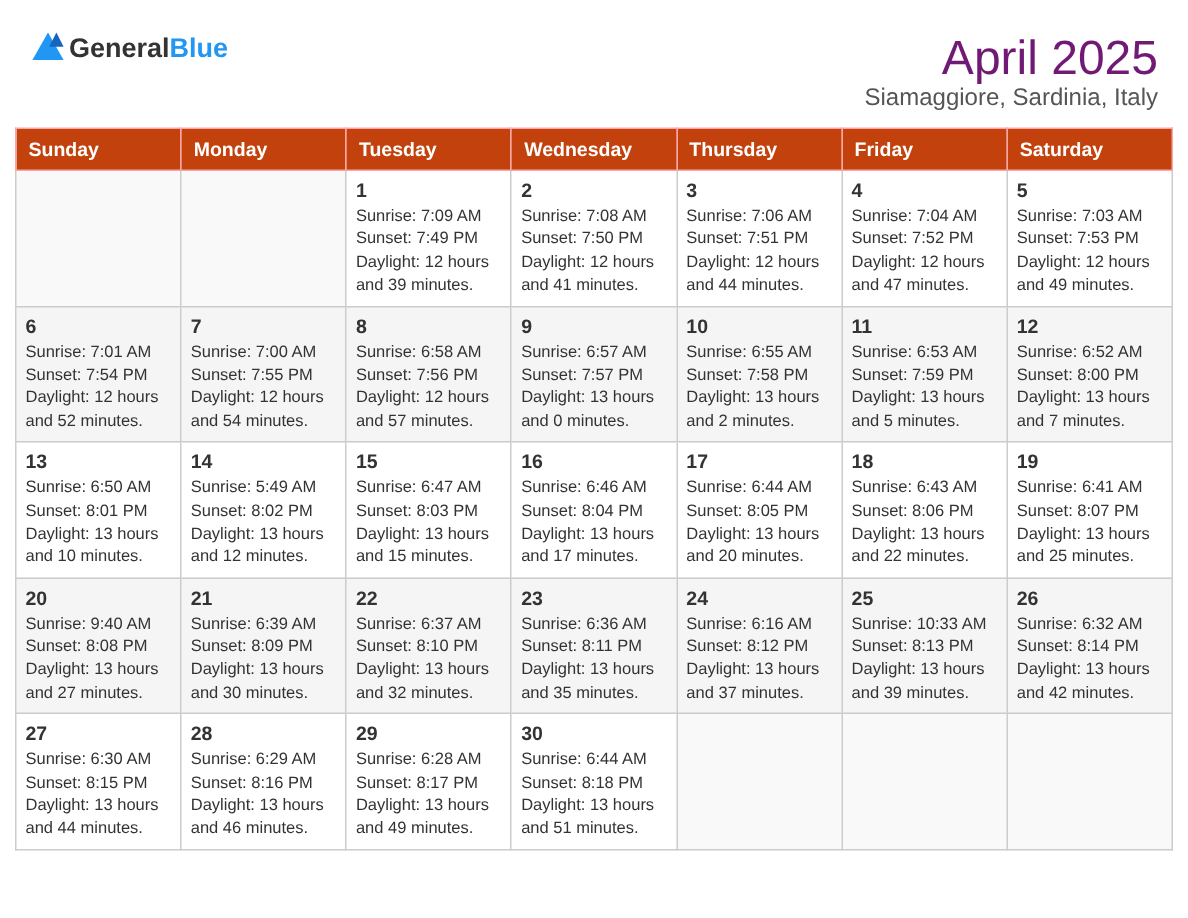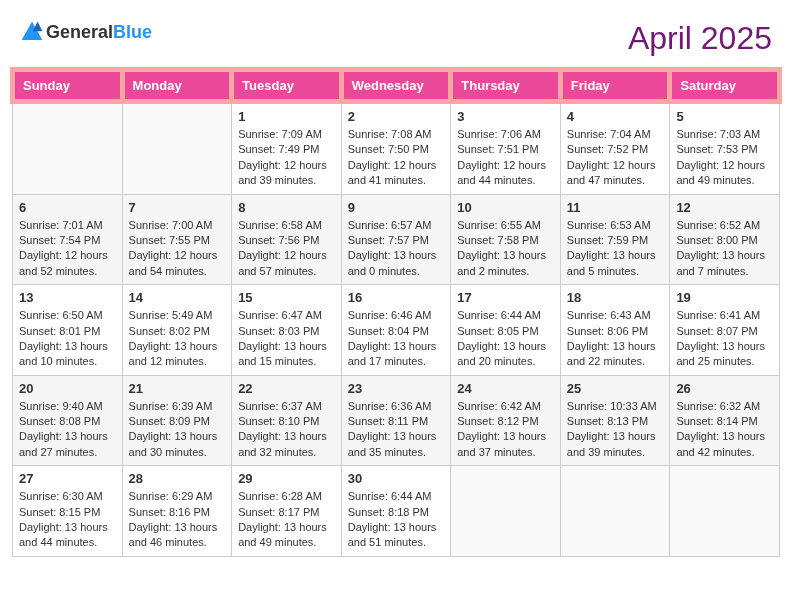--- a/index.html
+++ b/index.html
@@ -36,27 +36,27 @@
     .location {
       font-size: 16px;
       color: #555;
     }
     .calendar {
       width: 100%;
       border-collapse: collapse;
       margin-top: 5px;
     }
     .calendar th {
-      background-color: #ec4899;
+      background-color: #c2410c;
       color: #fff;
       text-align: left;
       padding: 6px 8px;
       font-size: 13px;
       font-weight: bold;
-      border: 5px solid #fca5a5;
+      border: 1px solid #fca5a5;
     }
     .calendar td {
       border: 1px solid #ccc;
       vertical-align: top;
       padding: 5px 6px;
       width: 14.28%;
       min-height: 80px;
       font-size: 11px;
       color: #333;
       background: #fff;
@@ -87,20 +87,21 @@
     <svg class="logo-icon" viewBox="0 0 30 30" xmlns="http://www.w3.org/2000/svg">
       <polygon points="15,2 28,25 2,25" fill="#2196F3"></polygon>
       <polygon points="22,2 28,14 16,14" fill="#1565C0"></polygon>
     </svg>
     <div>
       <span style="font-size:18px;font-weight:bold;color:#333;">General</span><span style="font-size:18px;font-weight:bold;color:#2196F3;">Blue</span>
     </div>
   </div>
   <div class="title-block">
     <div class="month-year">April 2025</div>
+    <div class="location">Siamaggiore, Sardinia, Italy</div>
   </div>
 </div>
 
 <table class="calendar">
   <thead>
     <tr>
     <th>Sunday</th>
         <th>Monday</th>
         <th>Tuesday</th>
         <th>Wednesday</th>
@@ -206,21 +207,21 @@
         <td>
           <span class="day-number">22</span>
           <div class="cell-text"><span>Sunrise: 6:37 AM</span><br><span>Sunset: 8:10 PM</span><br><span>Daylight: 13 hours and 32 minutes.</span></div>
         </td>
         <td>
           <span class="day-number">23</span>
           <div class="cell-text"><span>Sunrise: 6:36 AM</span><br><span>Sunset: 8:11 PM</span><br><span>Daylight: 13 hours and 35 minutes.</span></div>
         </td>
         <td>
           <span class="day-number">24</span>
-          <div class="cell-text"><span>Sunrise: 6:42 AM</span><br><span>Sunset: 8:12 PM</span><br><span>Daylight: 13 hours and 37 minutes.</span></div>
+          <div class="cell-text"><span>Sunrise: 6:16 AM</span><br><span>Sunset: 8:12 PM</span><br><span>Daylight: 13 hours and 37 minutes.</span></div>
         </td>
         <td>
           <span class="day-number">25</span>
           <div class="cell-text"><span>Sunrise: 10:33 AM</span><br><span>Sunset: 8:13 PM</span><br><span>Daylight: 13 hours and 39 minutes.</span></div>
         </td>
         <td>
           <span class="day-number">26</span>
           <div class="cell-text"><span>Sunrise: 6:32 AM</span><br><span>Sunset: 8:14 PM</span><br><span>Daylight: 13 hours and 42 minutes.</span></div>
         </td>
       </tr>

